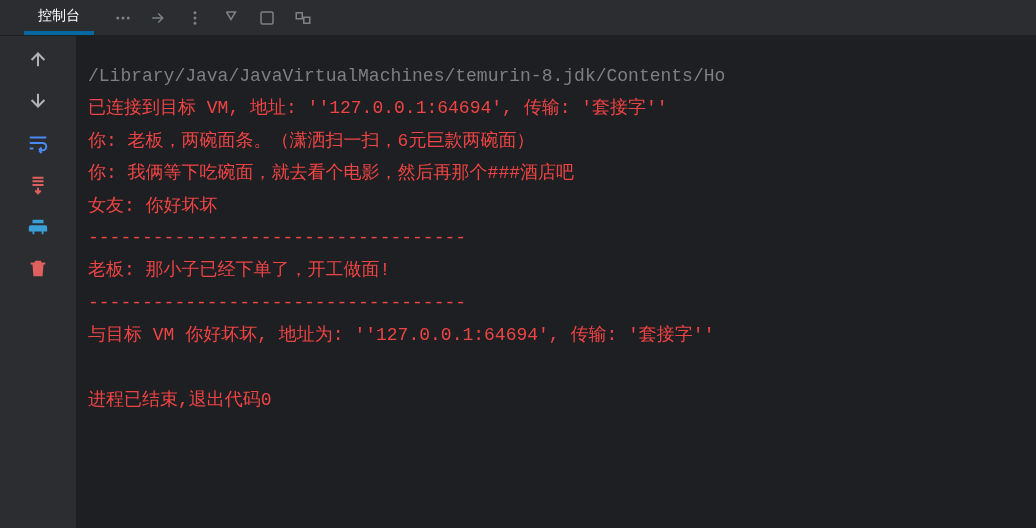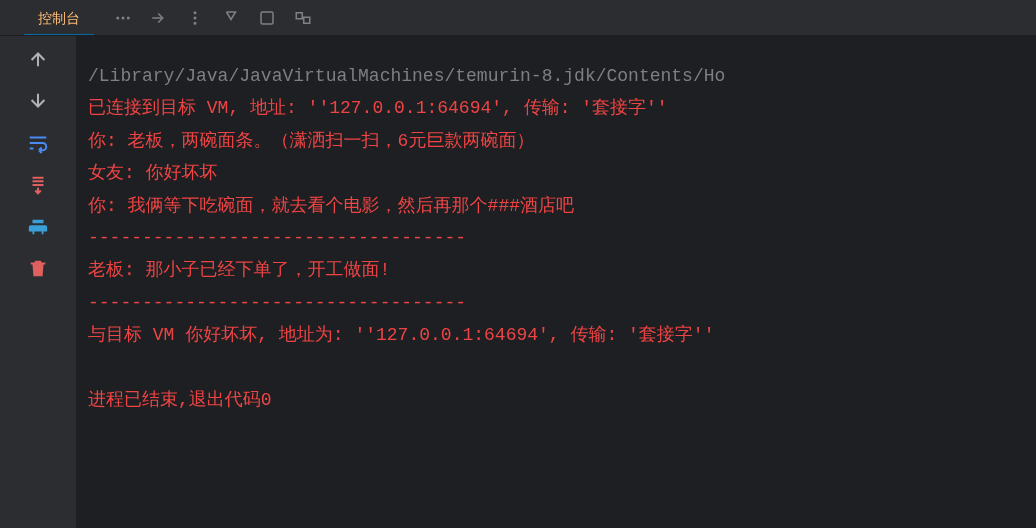--- a/index.html
+++ b/index.html
@@ -28,22 +28,22 @@
     }
     .tab {
       padding: 8px 14px 6px 14px;
       color: #9aa0a6;
       font-size: 14px;
       font-family: -apple-system, 'PingFang SC', sans-serif;
       cursor: pointer;
       position: relative;
     }
     .tab.active {
-      color: #fdba74;
-      border-bottom: 1px solid #0369a1;
+      color: #ffffff;
+      border-bottom: 4px solid #0369a1;
     }
     .tab-icons-group {
       display: flex;
       align-items: center;
       gap: 18px;
       padding-left: 12px;
       padding-bottom: 8px;
     }
     .tab-icon {
       width: 18px;
@@ -177,22 +177,22 @@
       <svg viewBox="0 0 24 24" fill="currentColor">
           <path d="M6 7h12l-1 13H7L6 7zm3-4h6l1 2h4v2H4V5h4l1-2z"></path>
         </svg>
     </div>
   </div>
 
   <div class="console-pane">
     <div class="console-line path-line">/Library/Java/JavaVirtualMachines/temurin-8.jdk/Contents/Ho</div>
     <div class="console-line">已连接到目标 VM, 地址: ''127.0.0.1:64694', 传输: '套接字''</div>
     <div class="console-line">你: 老板，两碗面条。（潇洒扫一扫，6元巨款两碗面）</div>
+    <div class="console-line">你: 我俩等下吃碗面，就去看个电影，然后再那个###酒店吧</div>
     <div class="console-line">女友: 你好坏坏</div>
-    <div class="console-line">你: 我俩等下吃碗面，就去看个电影，然后再那个###酒店吧</div>
     <div class="console-line">-----------------------------------</div>
     <div class="console-line">老板: 那小子已经下单了，开工做面!</div>
     <div class="console-line">-----------------------------------</div>
     <div class="console-line">与目标 VM 你好坏坏, 地址为: ''127.0.0.1:64694', 传输: '套接字''</div>
     <div class="console-line blank"></div>
     <div class="console-line">进程已结束,退出代码0</div>
   </div>
 </div>
 
 </body></html>

